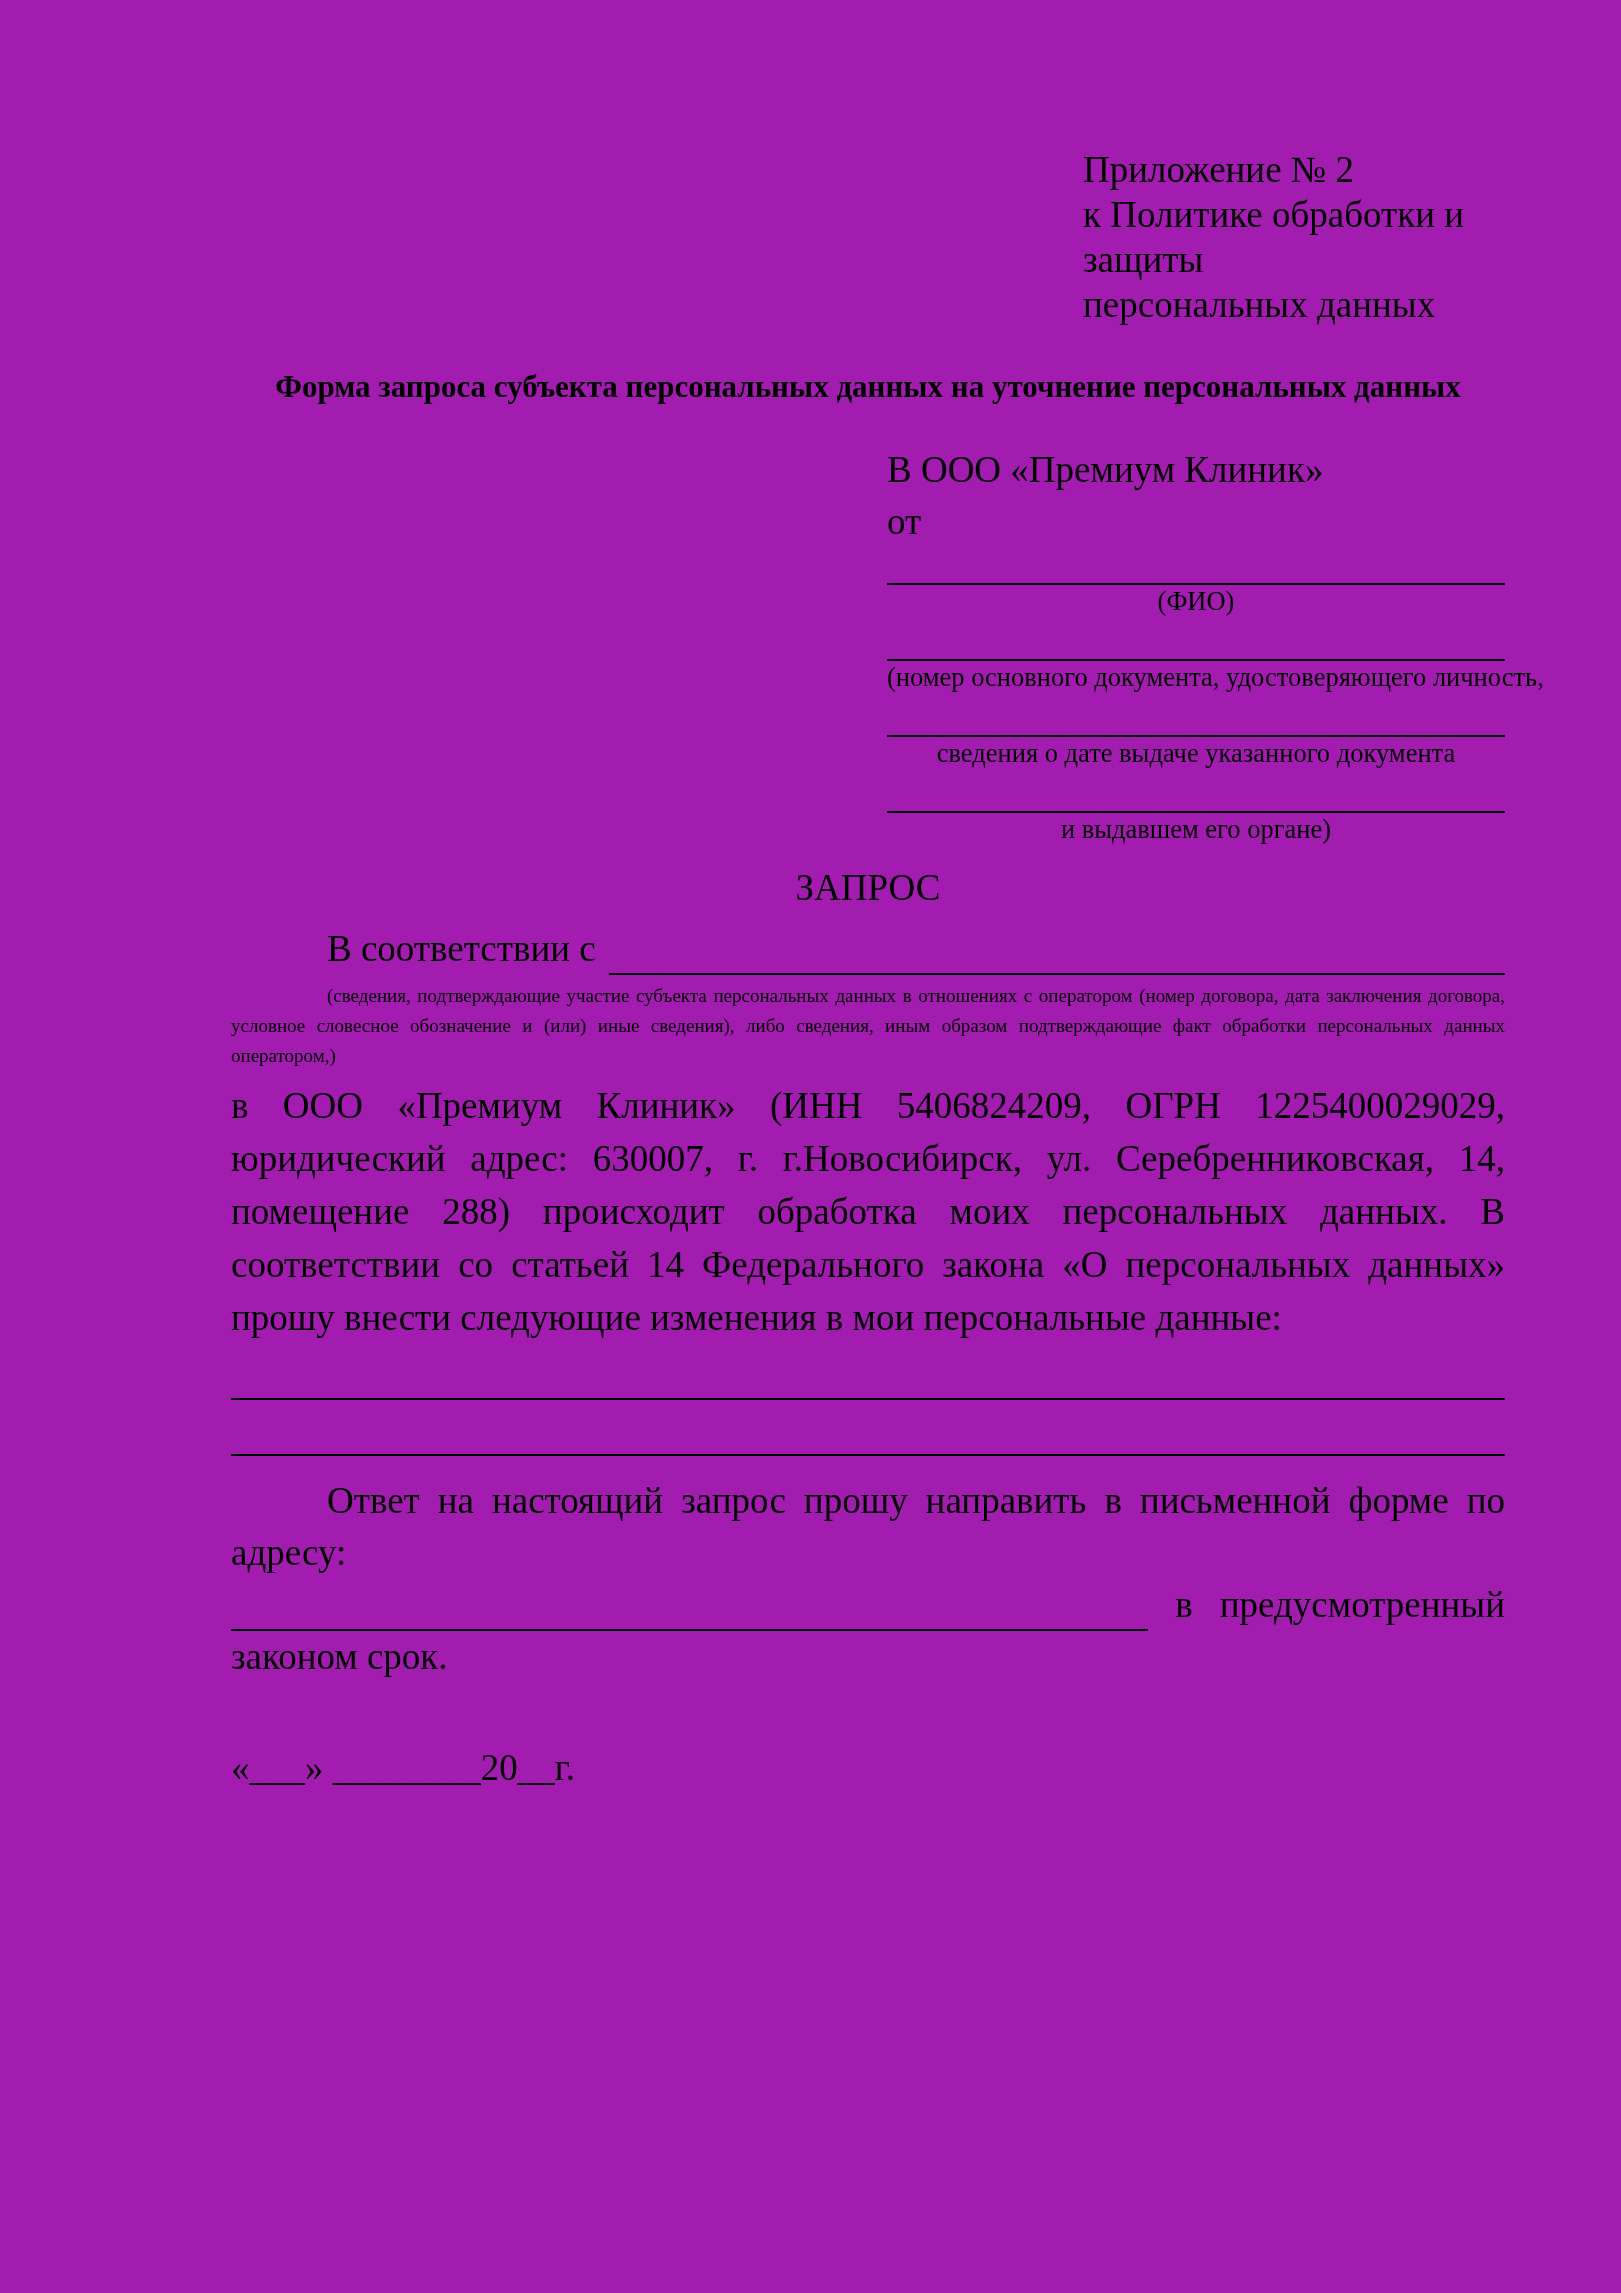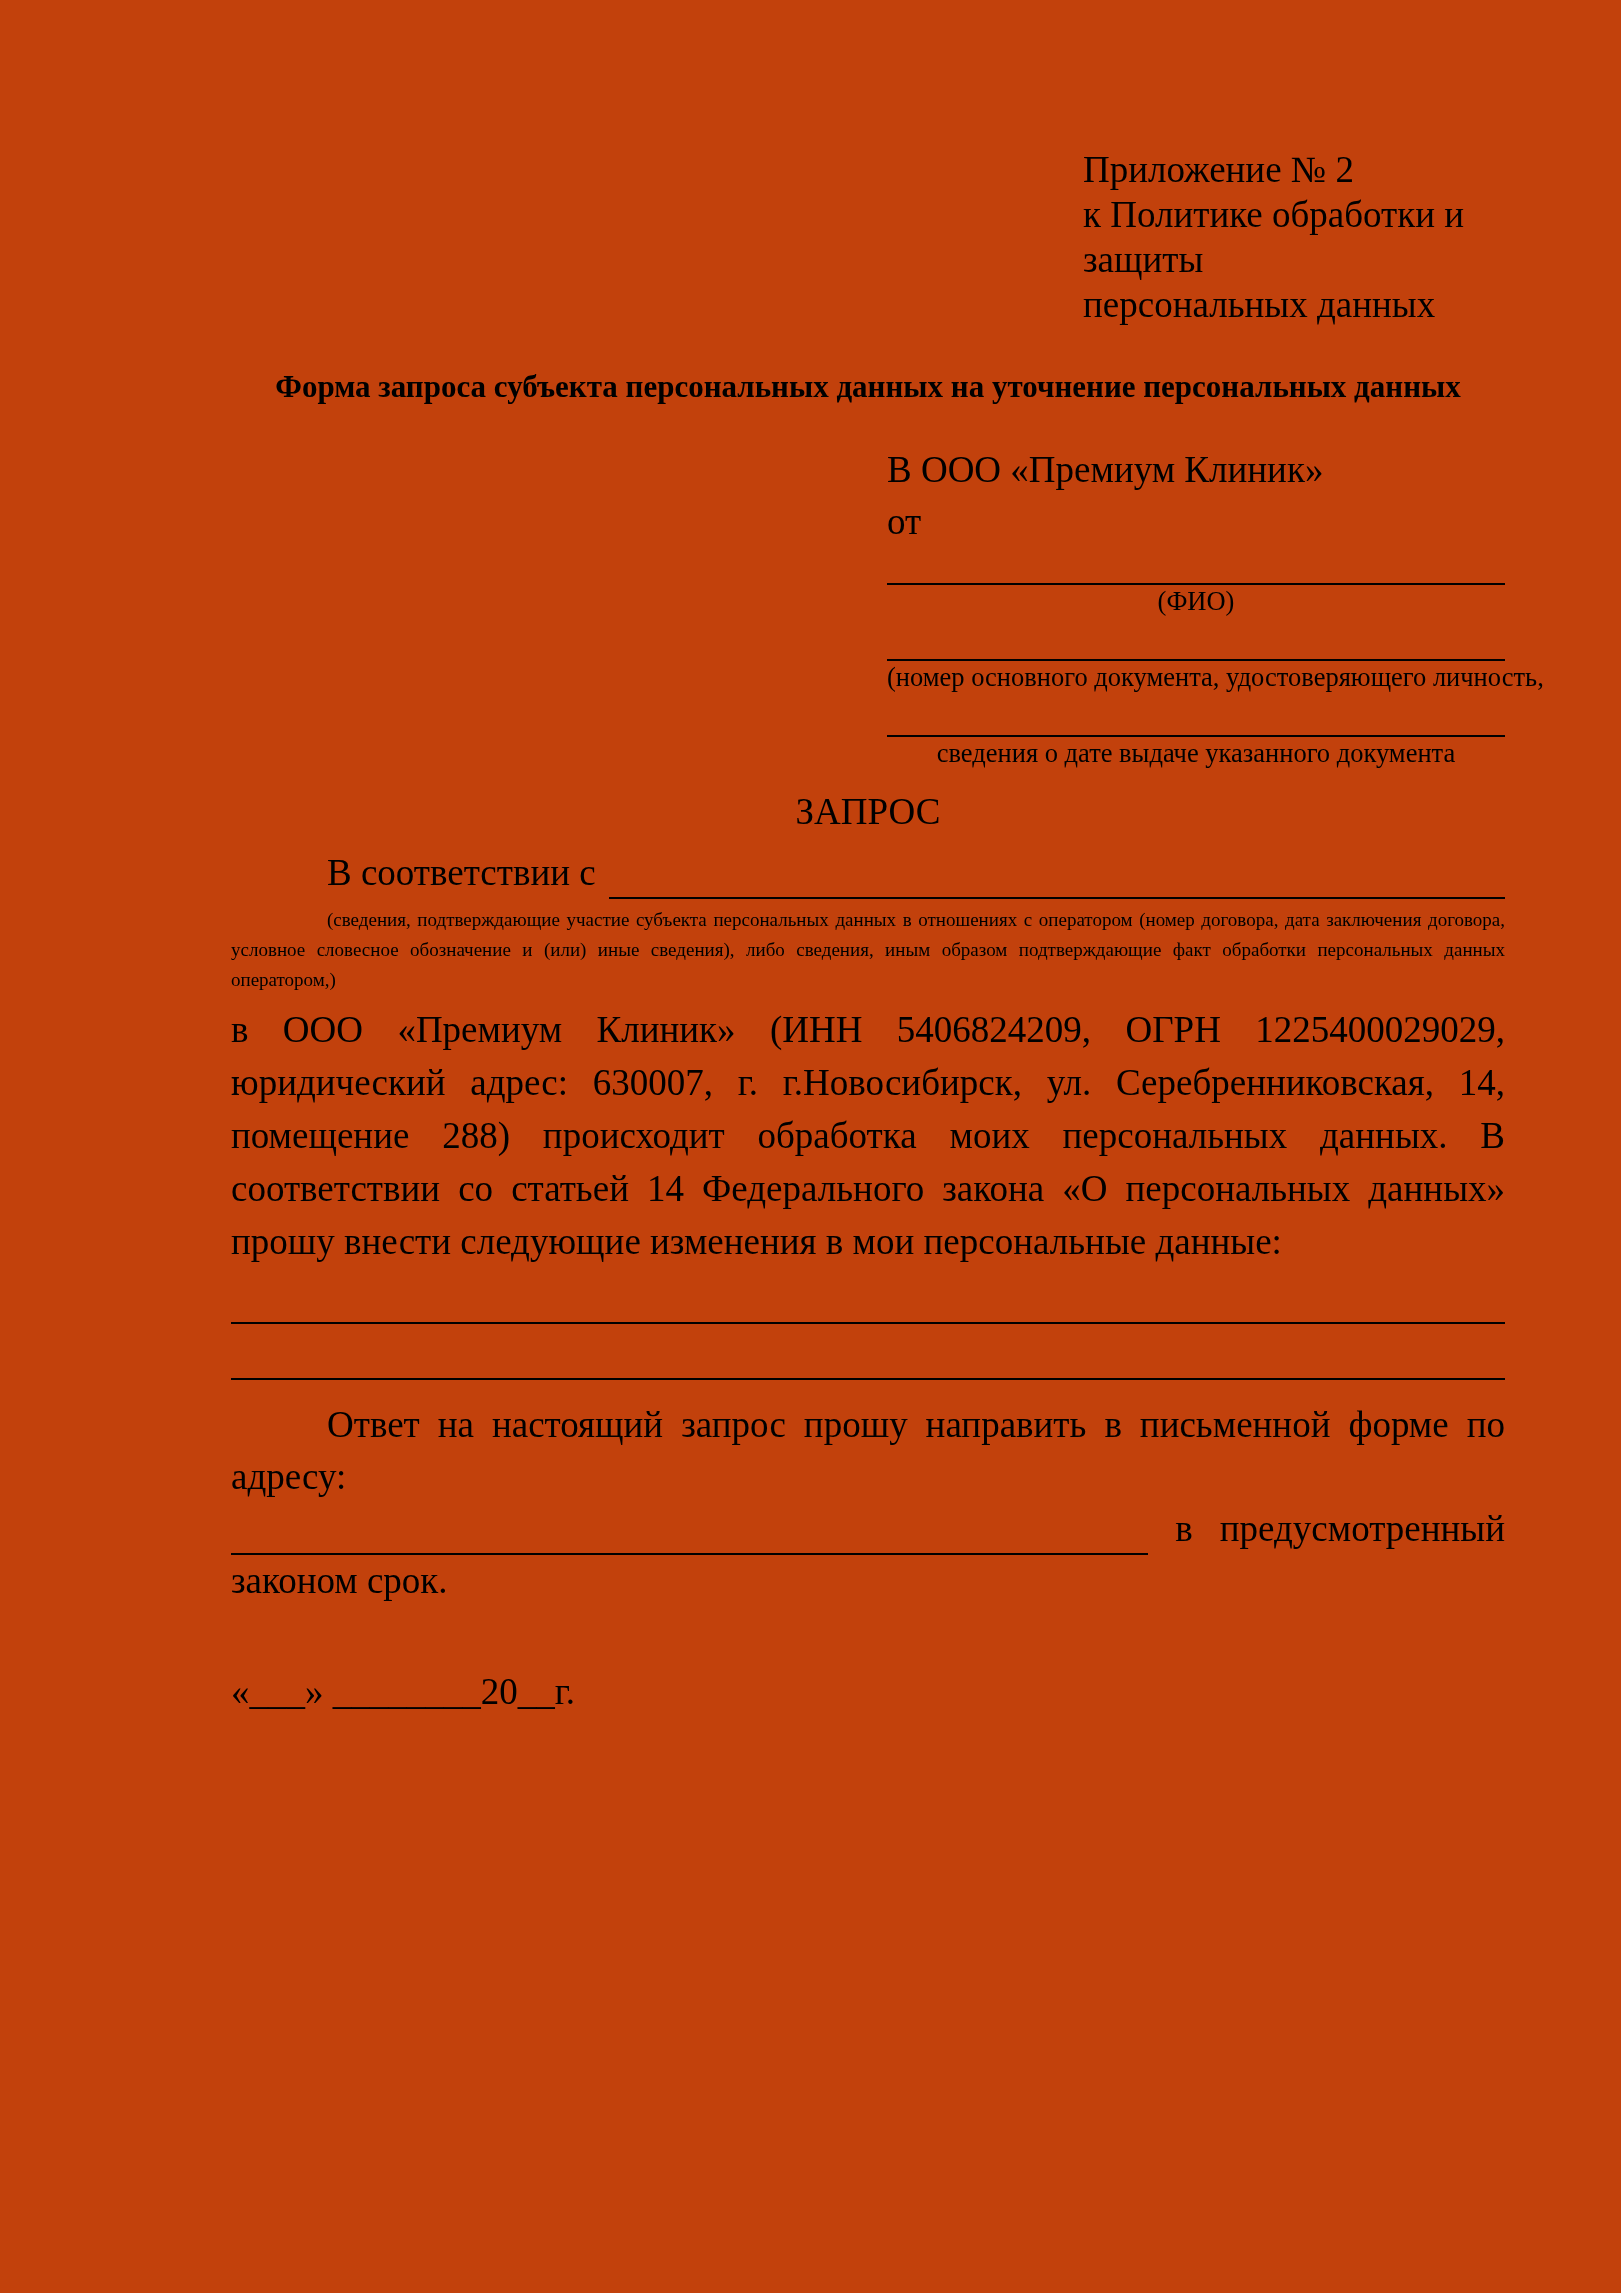--- a/index.html
+++ b/index.html
@@ -4,21 +4,21 @@
 <style>
   html, body {
     margin: 0;
     padding: 0;
     background: #ffffff;
   }
   .page {
     position: relative;
     width: 1621px;
     height: 2294px;
-    background: #c2410c;
+    background: #a21caf;
     color: #000000;
     font-family: "Liberation Serif", "DejaVu Serif", serif;
     font-size: 37px;
     line-height: 1.4;
     box-sizing: border-box;
     overflow: hidden;
   }
   .content {
     box-sizing: border-box;
     padding: 147px 116px 0 231px; 
@@ -158,20 +158,24 @@
       <div class="field">
         <div class="blank"></div>
         <div class="cap">(номер основного документа, удостоверяющего личность,</div>
       </div>
 
       <div class="field">
         <div class="blank"></div>
         <div class="cap">сведения о дате выдаче указанного документа</div>
       </div>
 
+      <div class="field">
+        <div class="blank"></div>
+        <div class="cap">и выдавшем его органе)</div>
+      </div>
     </div>
 
     <div class="zapros">ЗАПРОС</div>
 
     <div class="accordance">
       <span class="pre">В соответствии с</span>
       <span class="fill"></span>
     </div>
 
     <div class="note">(сведения, подтверждающие участие субъекта персональных данных в отношениях с оператором (номер договора, дата заключения договора, условное словесное обозначение и (или) иные сведения), либо сведения, иным образом подтверждающие факт обработки персональных данных оператором,)</div>

